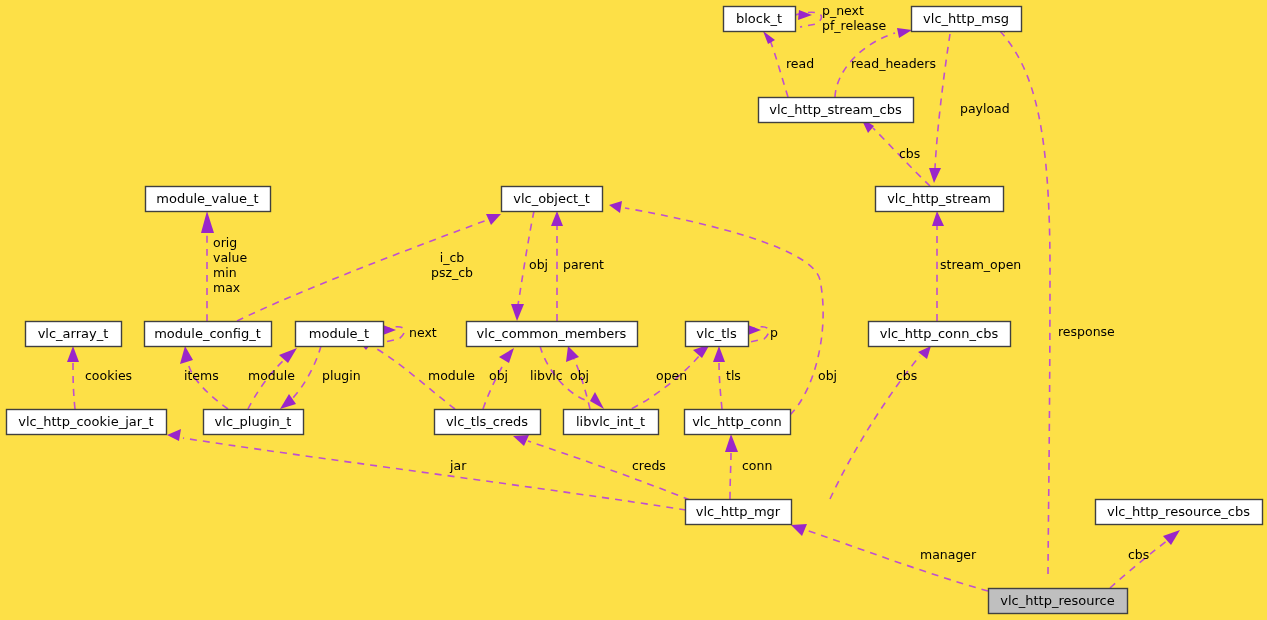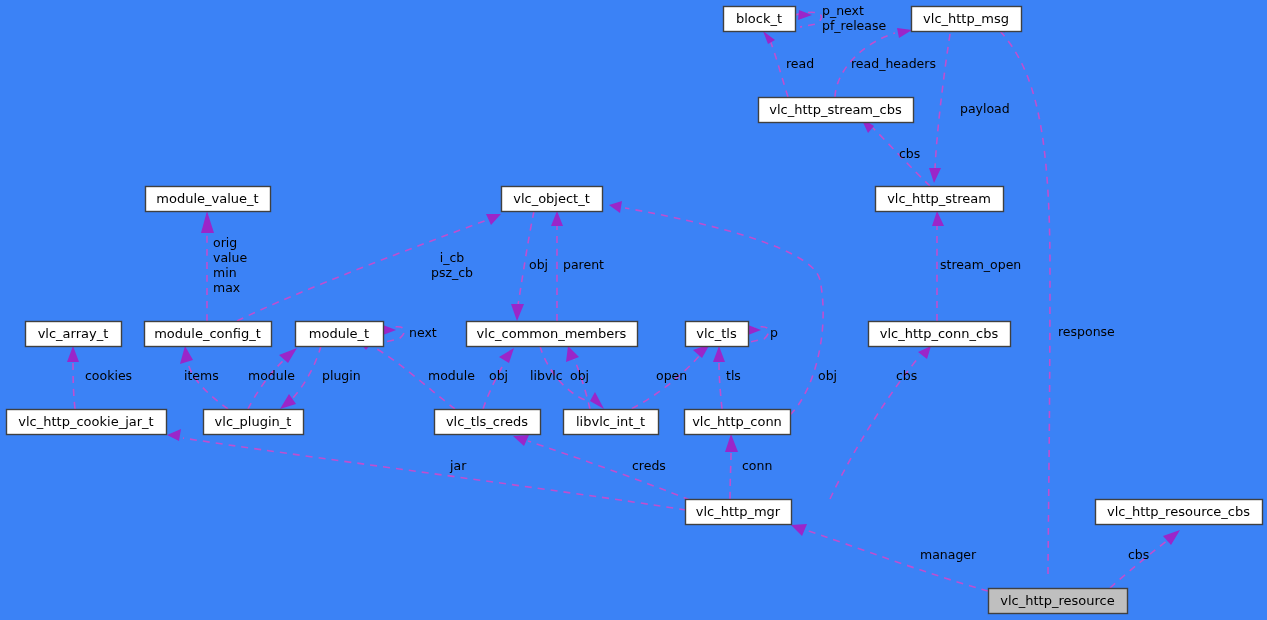--- a/index.html
+++ b/index.html
@@ -4,21 +4,21 @@
 <style>
   html, body {
     margin: 0;
     padding: 0;
     background: #ffffff;
   }
   #canvas {
     position: relative;
     width: 1267px;
     height: 620px;
-    background: #3b82f6;
+    background: #fde047;
     font-family: "DejaVu Sans", "Liberation Sans", sans-serif;
     overflow: hidden;
   }
   svg#graph {
     position: absolute;
     left: 0;
     top: 0;
     width: 1267px;
     height: 620px;
   }

